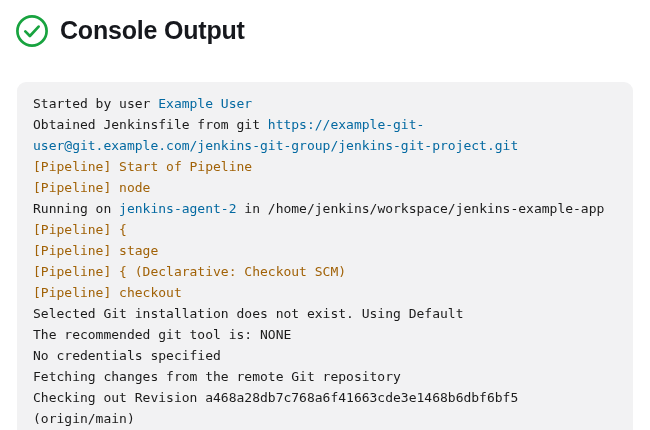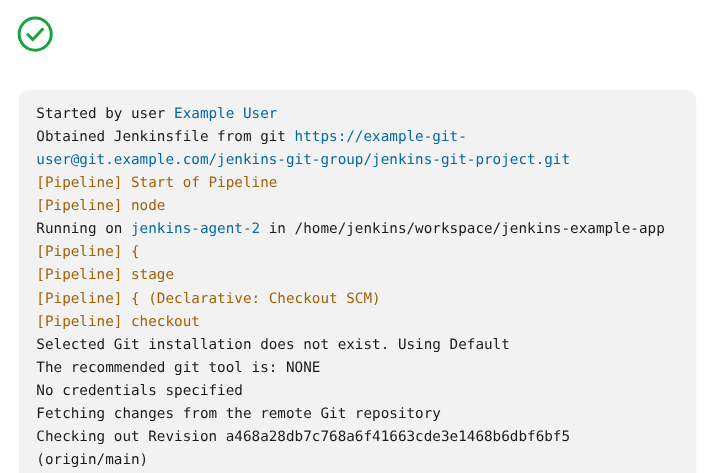--- a/index.html
+++ b/index.html
@@ -88,19 +88,20 @@
 </head>
 <body>
 
 <div class="page">
 
   <div class="header">
     <svg class="status-icon" viewBox="0 0 34 34" xmlns="http://www.w3.org/2000/svg">
       <circle cx="17" cy="17" r="14.6" fill="none" stroke="#18a33f" stroke-width="2.7"></circle>
       <path d="M10.3 17.4 L14.9 22.0 L23.6 12.6" fill="none" stroke="#18a33f" stroke-width="2.7" stroke-linecap="round" stroke-linejoin="round"></path>
     </svg>
+    <div class="page-title">Console Output</div>
   </div>
 
   <div class="console-panel">
     <div class="console-output" id="console-output"><span class="log-line"><span>Started by user </span><span class="log-link">Example User</span></span><span class="log-line"><span>Obtained Jenkinsfile from git </span><span class="log-link">https://example-git-user@git.example.com/jenkins-git-group/jenkins-git-project.git</span></span><span class="log-line muted"><span>[Pipeline] Start of Pipeline</span></span><span class="log-line muted"><span>[Pipeline] node</span></span><span class="log-line"><span>Running on </span><span class="log-link">jenkins-agent-2</span><span> in /home/jenkins/workspace/jenkins-example-app</span></span><span class="log-line muted"><span>[Pipeline] {</span></span><span class="log-line muted"><span>[Pipeline] stage</span></span><span class="log-line muted"><span>[Pipeline] { (Declarative: Checkout SCM)</span></span><span class="log-line muted"><span>[Pipeline] checkout</span></span><span class="log-line"><span>Selected Git installation does not exist. Using Default</span></span><span class="log-line"><span>The recommended git tool is: NONE</span></span><span class="log-line"><span>No credentials specified</span></span><span class="log-line"><span>Fetching changes from the remote Git repository</span></span><span class="log-line"><span>Checking out Revision a468a28db7c768a6f41663cde3e1468b6dbf6bf5 (origin/main)</span></span><span class="log-line"></span></div>
   </div>
 
 </div>
 
 </body></html>

